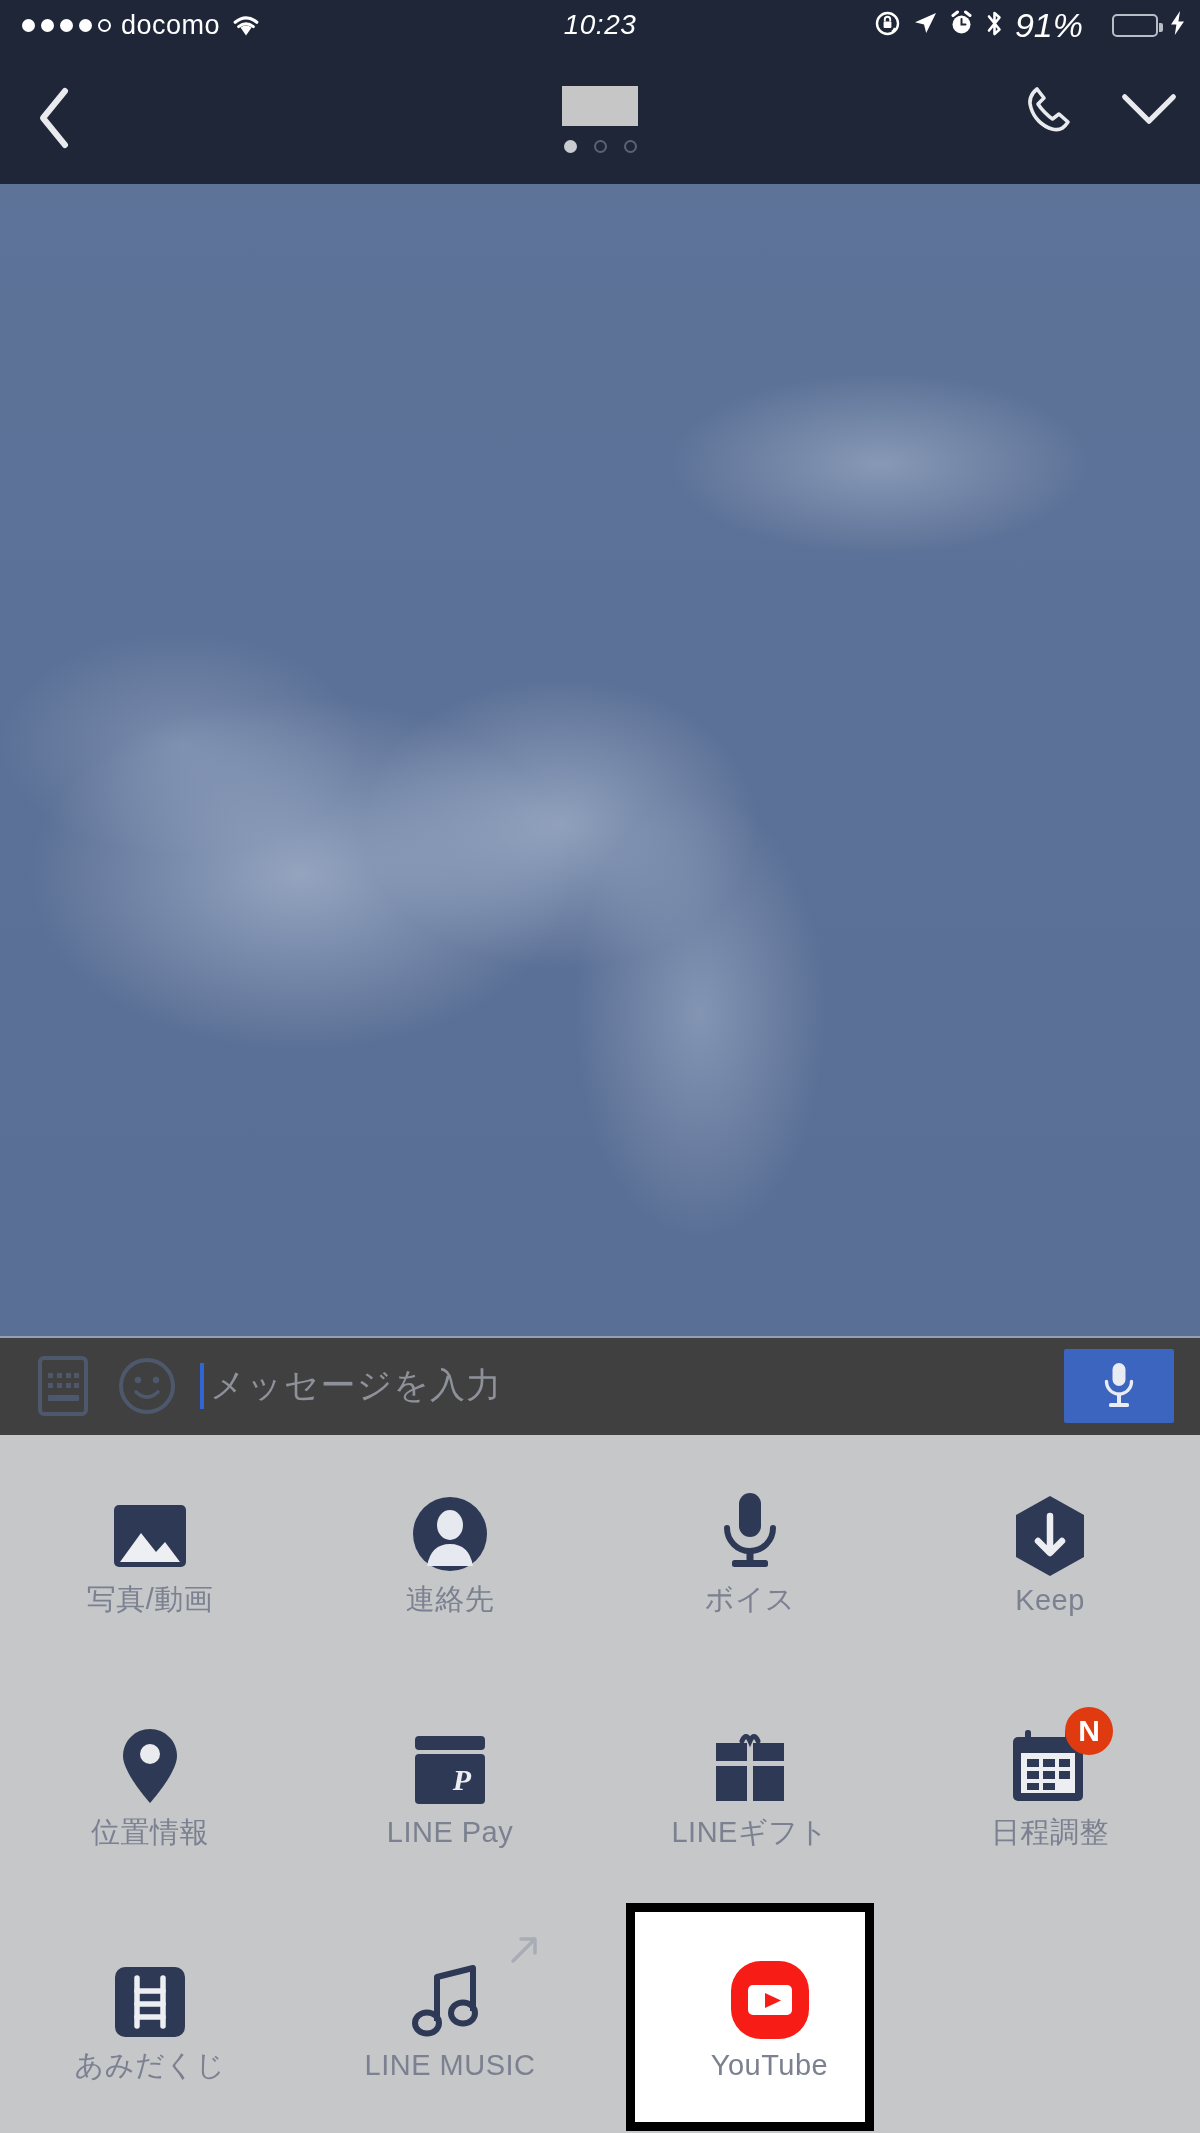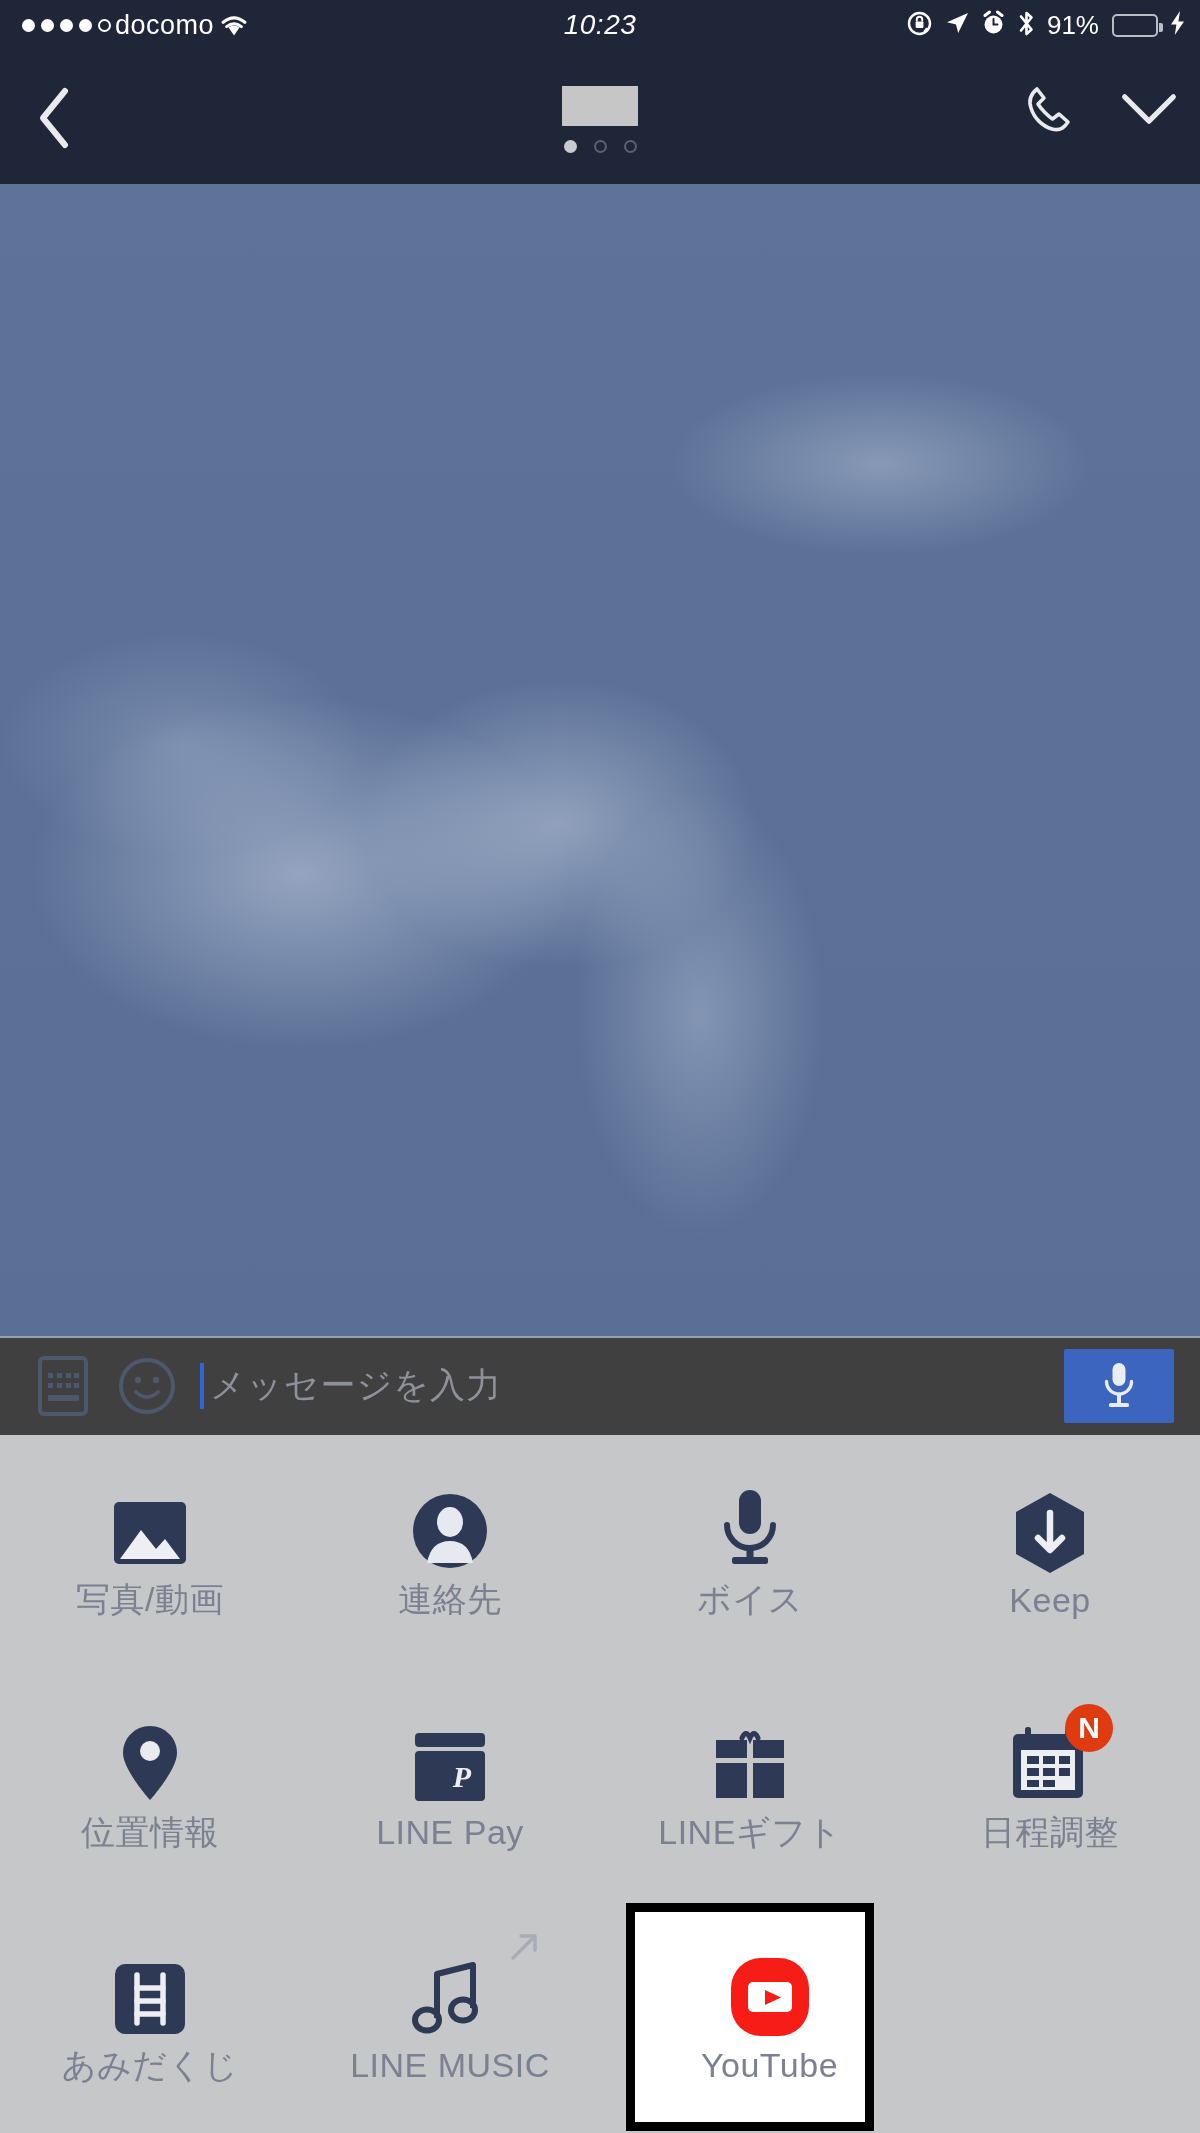--- a/index.html
+++ b/index.html
@@ -10,36 +10,36 @@
     overflow: hidden;
   }
   .phone { position: relative; width: 1200px; height: 2133px; background:#c5c7c9; }
 
   
   .statusbar {
     position: absolute; top: 0; left: 0; width: 1200px; height: 50px;
     background: #1e2637; color: #fff;
     display: flex; align-items: center;
   }
-  .sb-left { display: flex; align-items: center; gap: 4px; margin-left: 22px; }
+  .sb-left { display: flex; align-items: center; gap: 10px; margin-left: 22px; }
   .sig-dots { display: flex; align-items: center; gap: 6px; }
   .sig-dots i { display:block; width: 13px; height: 13px; border-radius: 50%;
                 background:#fff; border: 2px solid #fff; }
   .sig-dots i.off { background: transparent; }
   .carrier { font-size: 27px; letter-spacing: .5px; font-weight: 400; color:#fff; }
   .wifi { position: relative; width: 28px; height: 22px; margin-left: 2px; }
   .sb-center {
     position: absolute; left: 0; right: 0; text-align: center;
     font-size: 28px; font-weight: 500; letter-spacing: .5px; font-style: italic;
   }
   .sb-right {
     position: absolute; right: 14px; top: 0; height: 50px;
     display: flex; align-items: center; gap: 11px;
   }
-  .batt-pct { font-size: 26px; font-weight: 400; margin-right: 2px; }
+  .batt-pct { font-size: 34px; font-weight: 400; margin-right: 18px; font-style: italic; }
   .batt {
     position: relative; width: 46px; height: 23px;
     border: 2px solid #b9bdc6; border-radius: 5px; padding: 2px;
   }
   .batt .fill { width: 100%; height: 100%; background: #3ec53e; border-radius: 2px; }
   .batt:after {
     content:""; position: absolute; right: -7px; top: 7px;
     width: 4px; height: 9px; background:#b9bdc6; border-radius: 0 2px 2px 0;
   }
 
@@ -102,21 +102,21 @@
     background: #c5c7c9;
     display: grid; grid-template-columns: repeat(4, 1fr); grid-template-rows: repeat(3, 1fr);
   }
   .app {
     position: relative;
     display: flex; flex-direction: column; align-items: center; justify-content: center;
     gap: 6px;
   }
   .app .glyph { height: 92px; display:flex; align-items:flex-end; justify-content:center; position: relative; }
   .app .label {
-    font-size: 34px; color: #7b8190; letter-spacing: .5px; white-space: nowrap;
+    font-size: 29px; color: #7b8190; letter-spacing: .5px; white-space: nowrap;
   }
   .badge-n {
     position: absolute; top: -8px; right: -22px;
     width: 48px; height: 48px; border-radius: 50%; background: #e03a10;
     color: #fff; font-size: 30px; font-weight: 700;
     display: flex; align-items: center; justify-content: center;
   }
   .ext-arrow { position: absolute; top: -18px; right: -52px; }
   .app.highlight {
     background: #fff; border: 9px solid #000;

